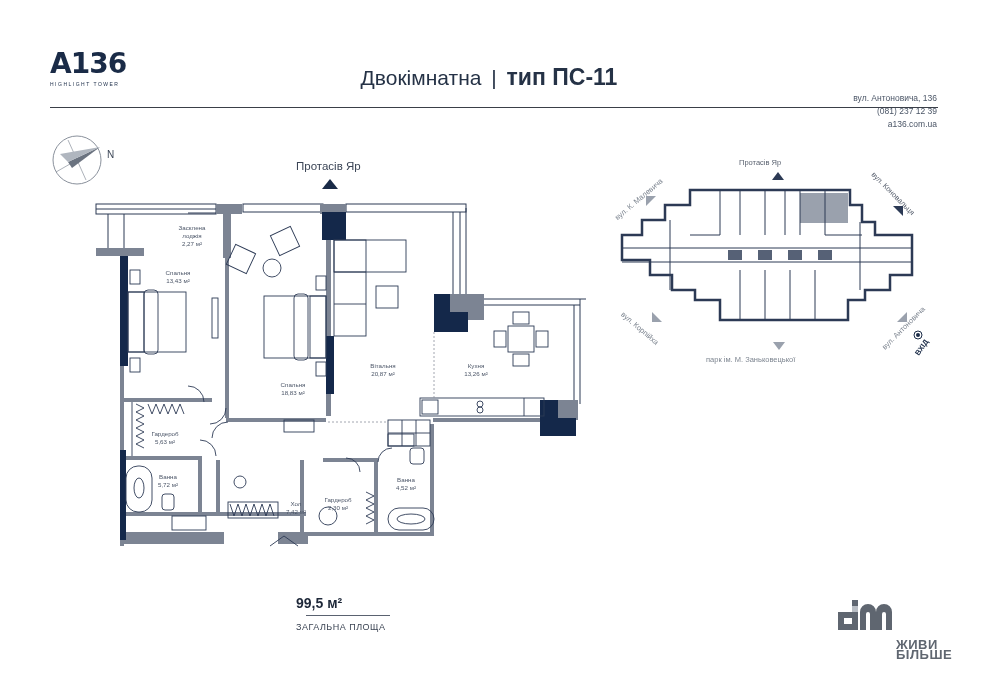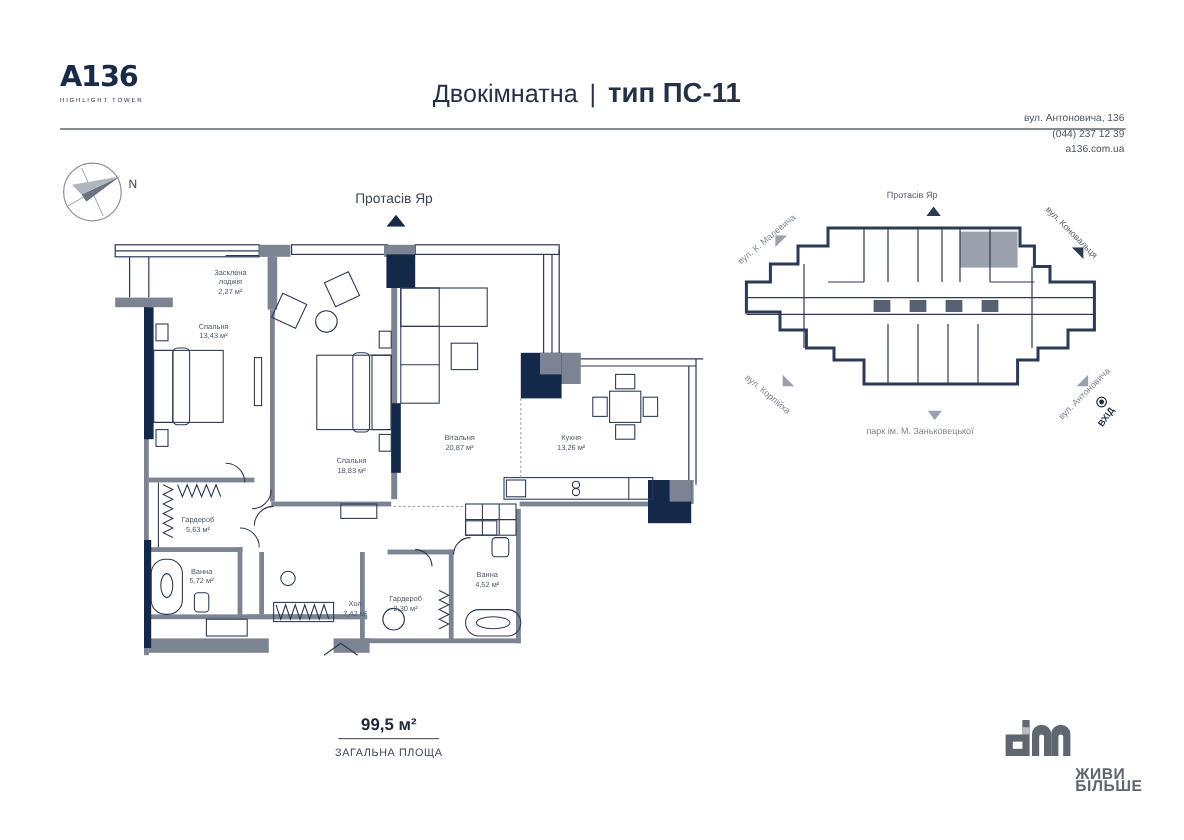--- a/index.html
+++ b/index.html
@@ -1,59 +1,59 @@
 <!DOCTYPE html>
 <html><head>
 <meta charset="utf-8">
 <style>
   html,body{margin:0;padding:0;background:#ffffff;}
   body{width:987px;height:700px;position:relative;overflow:hidden;font-family:"Liberation Sans","DejaVu Sans",sans-serif;color:#1f2a3d;}
   .abs{position:absolute;}
   .logo{left:50px;top:50px;width:90px;height:50px;}
-  .logo-mark{font-family:"DejaVu Sans",sans-serif;font-weight:bold;font-size:24px;color:#1a2b47;letter-spacing:-1px;line-height:28px;}
+  .logo-mark{font-family:"DejaVu Sans",sans-serif;font-weight:bold;font-size:28px;color:#1a2b47;letter-spacing:-1px;line-height:28px;}
   .logo-sub{font-size:5px;letter-spacing:1.5px;color:#1a2b47;margin-top:3px;}
   .title{left:0;width:978px;top:64px;text-align:center;font-size:21px;color:#253246;}
   .title .strong{font-weight:bold;font-size:23px;}
   .title .sep{color:#253246;margin:0 4px;}
   .contacts{right:50px;top:52px;text-align:right;font-size:8.5px;color:#4a5566;line-height:13px;margin-top:40px;}
   .rule{left:50px;top:107px;width:888px;height:1px;background:#3a3f48;}
   .compass{left:50px;top:134px;width:56px;height:52px;}
   .compass-n{left:107px;top:149px;font-size:10px;color:#3b4556;}
   .street-top{left:296px;top:160px;font-size:11.5px;color:#3b4556;}
-  .area-block{left:272px;top:595px;width:104px;text-align:center;}
+  .area-block{left:296px;top:595px;width:104px;text-align:left;}
   .area-value{font-size:14px;font-weight:bold;color:#1d2738;}
   .area-line{width:84px;height:1px;background:#5a6270;margin:4px auto 6px auto;}
   .area-label{font-size:9px;letter-spacing:.5px;color:#3c4554;}
   .dev-logo{left:836px;top:598px;}
   .dev-text{left:896px;top:640px;font-size:13px;font-weight:bold;color:#5f6670;line-height:10px;letter-spacing:.5px;}
   .plan{left:88px;top:176px;}
   .room-label{position:absolute;text-align:center;font-size:6.2px;color:#4c5668;line-height:8px;white-space:nowrap;transform:translateX(-50%);}
   .key{left:600px;top:150px;}
   .key-label{position:absolute;font-size:7.5px;color:#7d8590;white-space:nowrap;}
   .key-top{left:739px;top:158px;color:#5a6270;}
-  .key-bottom{left:722px;top:355px;}
+  .key-bottom{left:706px;top:355px;}
   .diag{transform-origin:left top;}
 </style>
 </head>
 <body>
 
 <div class="abs logo">
   <div class="logo-mark">A136</div>
   <div class="logo-sub">HIGHLIGHT TOWER</div>
 </div>
 
 <div class="abs title">
   <span>Двокімнатна</span>
   <span class="sep">|</span>
   <span class="strong">тип ПС-11</span>
 </div>
 
 <div class="abs contacts">
   <div>вул. Антоновича, 136</div>
-  <div>(044) 237 12 39</div>
+  <div>(081) 237 12 39</div>
   <div>a136.com.ua</div>
 </div>
 
 <div class="abs rule"></div>
 
 <svg class="abs compass" viewBox="0 0 56 52">
   <circle cx="27" cy="26" r="24" fill="none" stroke="#8a919c" stroke-width="1"></circle>
   <line x1="6" y1="38" x2="48" y2="14" stroke="#8a919c" stroke-width="0.7"></line>
   <line x1="18" y1="6" x2="36" y2="46" stroke="#8a919c" stroke-width="0.7"></line>
   <polygon points="50,13 18,28 22,34" fill="#6b7380"></polygon>

